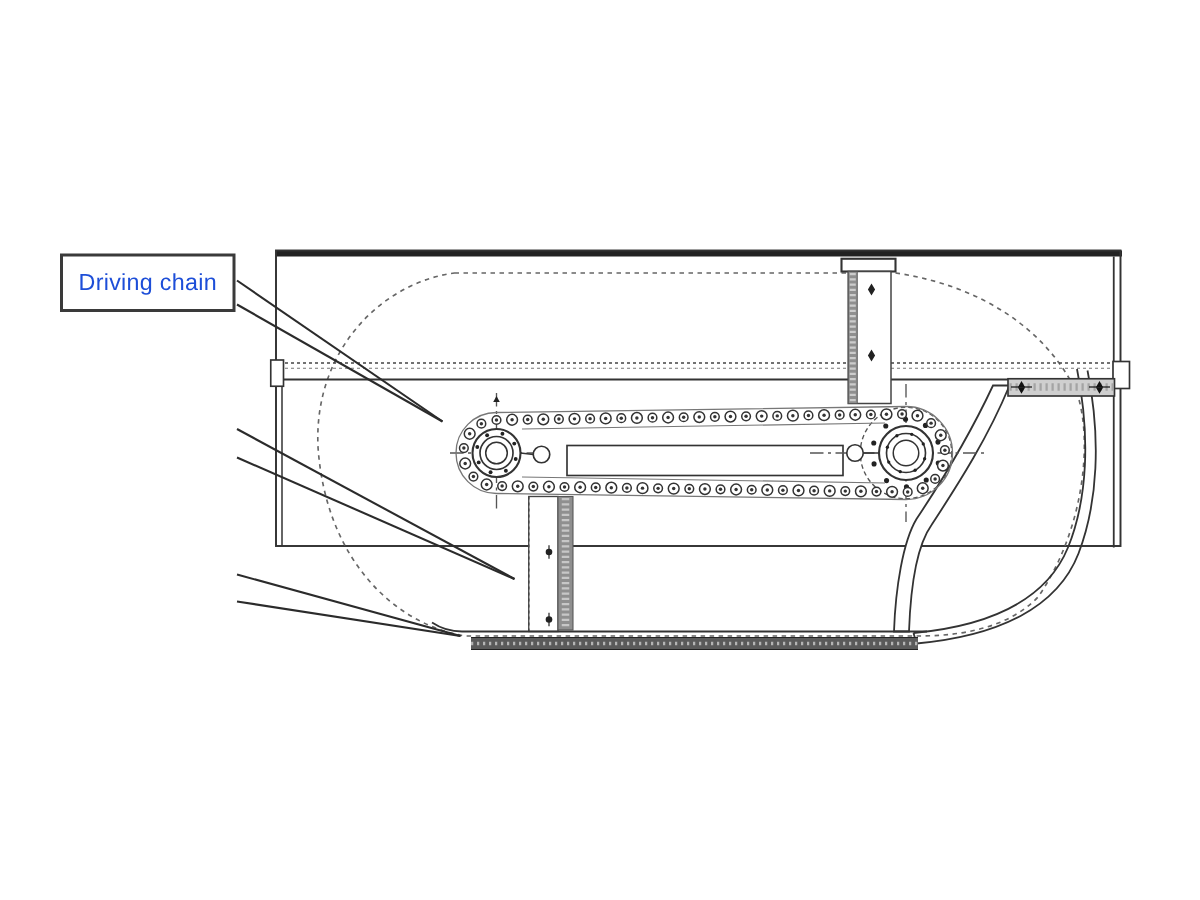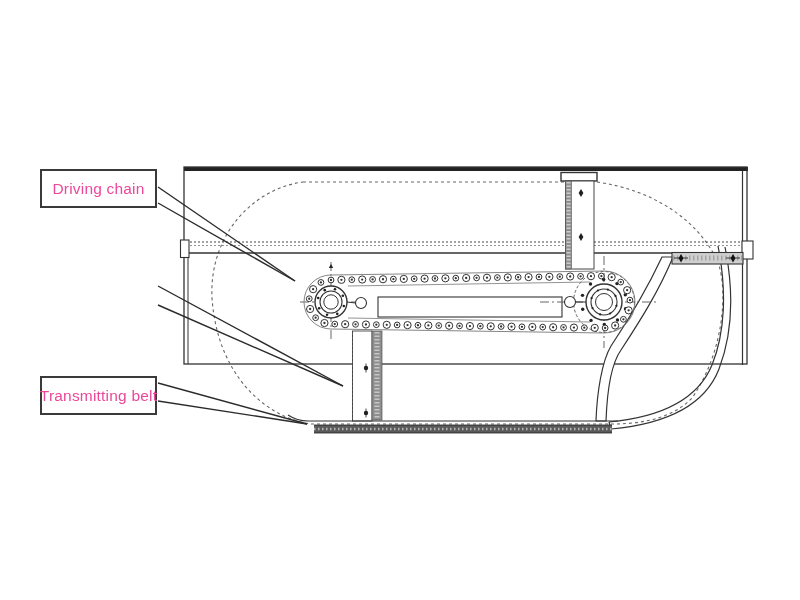--- a/index.html
+++ b/index.html
@@ -5,21 +5,21 @@
   html,body{margin:0;padding:0;background:#ffffff;}
   .stage{
     position:relative;width:800px;height:600px;background:#ffffff;
     font-family:"Liberation Sans", sans-serif;overflow:hidden;
   }
   .stage svg{position:absolute;left:0;top:0;}
   .callout{
     position:absolute;width:117px;height:39px;box-sizing:border-box;
     border:2px solid #3a3a3a;background:#ffffff;
     display:flex;align-items:center;justify-content:center;
-    font-size:15.5px;color:#ec4899;letter-spacing:.2px;white-space:nowrap;
+    font-size:15.5px;color:#1d4ed8;letter-spacing:.2px;white-space:nowrap;
   }
   .callout.c1{left:40px;top:169px;}
   .callout.c2{left:40px;top:273px;}
   .callout.c3{left:40px;top:376px;}
 </style>
 </head>
 <body>
 
 <div class="stage">
 
@@ -299,17 +299,14 @@
       <line x1="158" y1="286" x2="343" y2="386"></line>
       <line x1="158" y1="305" x2="343" y2="386"></line>
       <line x1="158" y1="383" x2="307" y2="424"></line>
       <line x1="158" y1="401" x2="307" y2="424"></line>
     </g>
   </svg>
 
   <div class="callout c1">
     <span>Driving chain</span>
   </div>
-  <div class="callout c3">
-    <span>Transmitting belt</span>
-  </div>
 
 </div>
 
 </body></html>

